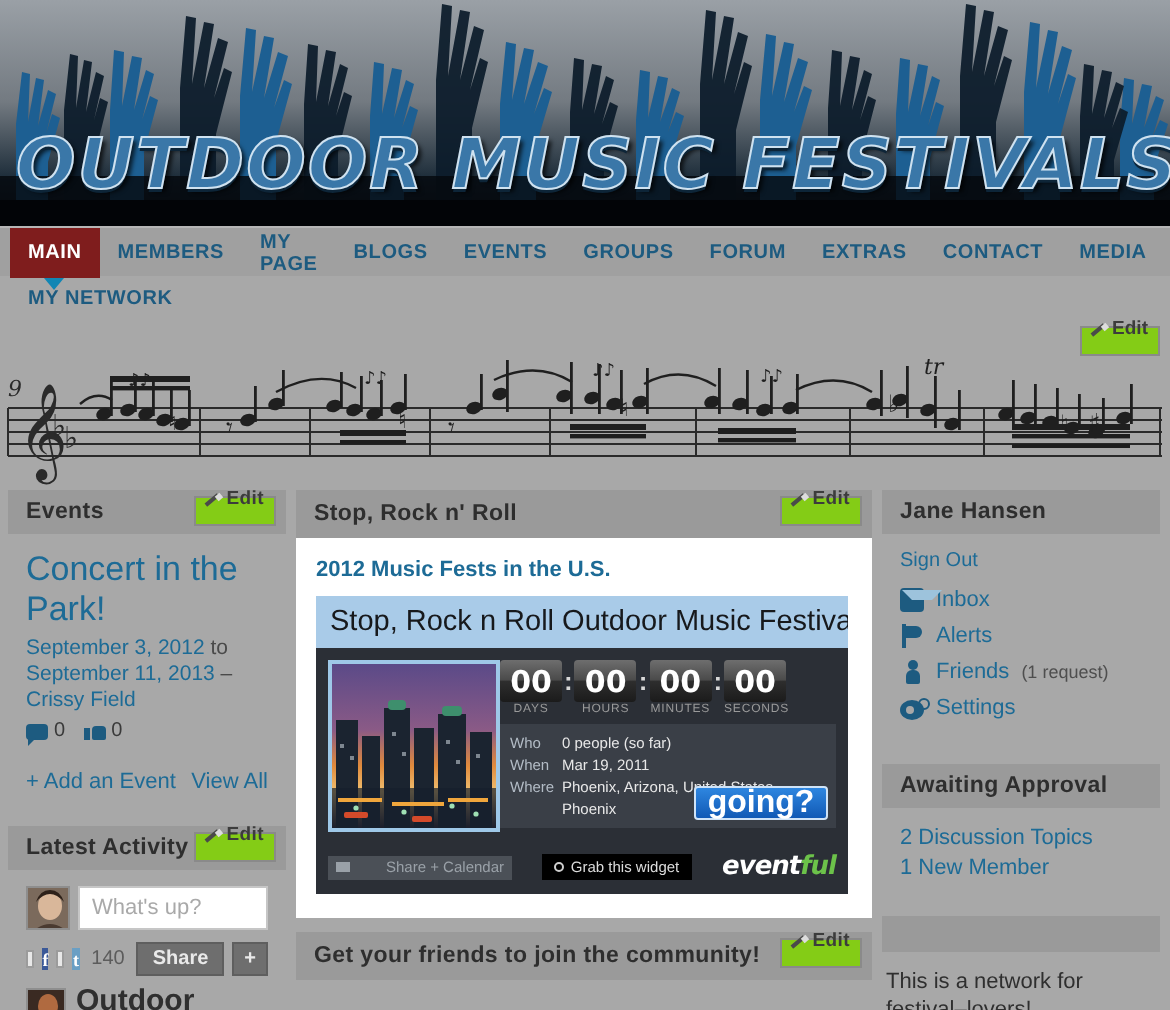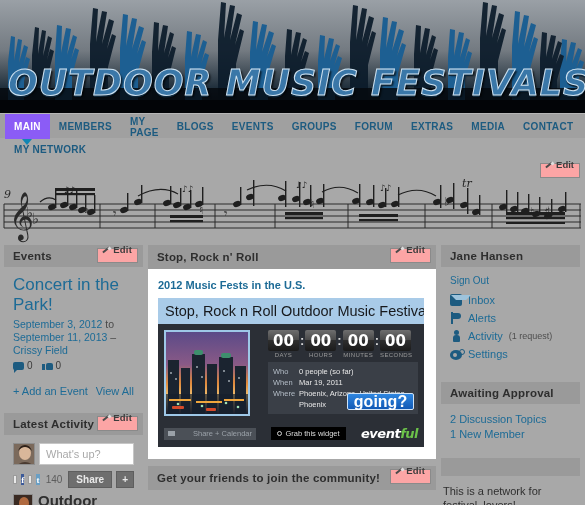--- a/index.html
+++ b/index.html
@@ -26,21 +26,21 @@
     white-space:nowrap;
   }
 
   
   .nav { position:relative; width:585px; height:25px; background:#a0a0a0;
          border-top:1px solid #b6b6b6; }
   .nav-inner { display:flex; align-items:stretch; height:25px; padding-left:5px; }
   .nav-item { display:flex; align-items:center; padding:0 9px;
     font-size:10px; font-weight:bold; letter-spacing:.3px; color:#1d5b80;
     text-transform:uppercase; cursor:pointer; position:relative; }
-  .nav-item.active { background:#8b5cf6; color:#ffffff; }
+  .nav-item.active { background:#7f1d1d; color:#ffffff; }
   .nav-item.active:after {
     content:""; position:absolute; left:50%; margin-left:-5px; bottom:-6px;
     border-left:5px solid transparent; border-right:5px solid transparent;
     border-top:6px solid #1186b4; }
   .subnav { width:585px; height:22px; background:#a8a8a8;
             display:flex; align-items:center; padding-left:14px; }
   .subnav-item { font-size:10px; font-weight:bold; color:#1d5b80;
                  text-transform:uppercase; letter-spacing:.3px; cursor:pointer; }
 
   
@@ -55,21 +55,21 @@
 
   .module { margin-bottom:7px; }
   .mod-head { position:relative; height:22px; background:#9a9a9a;
     display:flex; align-items:center; padding-left:9px;
     font-size:11.5px; font-weight:bold; color:#2e2e2e; letter-spacing:.2px; }
   .mod-head.tall { height:24px; }
   .mod-body { padding:8px 9px 9px 9px; }
 
   
   .edit-btn { position:absolute; right:5px; top:3px; height:15px;
-    background:#fca5a5; border:1px solid #8a8a8a;
+    background:#84cc16; border:1px solid #8a8a8a;
     display:flex; align-items:center; gap:3px; padding:0 5px 12px 4px;
     font-size:9.5px; font-weight:bold; color:#3c3c3c; cursor:pointer; }
   .edit-btn .pencil { display:inline-block; width:8px; height:8px; position:relative; }
   .edit-btn .pencil:before { content:""; position:absolute; left:0; top:3px;
     width:8px; height:2px; background:#4a4a4a; transform:rotate(-40deg); }
   .edit-btn .pencil:after { content:""; position:absolute; left:6px; top:1px;
     width:3px; height:3px; background:#ddd; transform:rotate(-40deg); }
 
   a, .lnk { color:#1d6b96; text-decoration:none; cursor:pointer; }
 
@@ -112,21 +112,21 @@
 
   
   .mid-body { background:#ffffff; padding:10px 10px 12px 10px; }
   .mid-sub { color:#1d6b96; font-size:11px; font-weight:bold; margin-bottom:7px; }
 
   
   .widget { width:266px; background:#2b2f36; }
   .wg-title { background:#a9cbe8; color:#17191c; font-size:14.5px;
     padding:5px 7px; white-space:nowrap; overflow:hidden;
     font-family:"Liberation Sans", sans-serif; }
-  .wg-main { display:flex; padding:6px; gap:18px; }
+  .wg-main { display:flex; padding:6px; gap:0; }
   .wg-img { width:86px; height:86px; flex:0 0 86px; border:2px solid #9ec8e8; overflow:hidden; position:relative; }
   .wg-right { flex:1; display:flex; flex-direction:column; gap:4px; }
   .clock { display:flex; align-items:flex-start; gap:1px; }
   .dig { width:31px; }
   .dig .num { height:21px; background:linear-gradient(180deg,#6e6e6e 0%,#4a4a4a 48%,#2e2e2e 50%,#1b1b1b 100%);
     color:#fff; font-size:15px; font-weight:bold; display:flex; align-items:center;
     justify-content:center; border-radius:2px; font-family:"DejaVu Sans", sans-serif; }
   .dig .lab { text-align:center; font-size:6px; color:#9a9a9a; letter-spacing:.4px; margin-top:1px; }
   .colon { color:#d8d8d8; font-size:13px; font-weight:bold; padding-top:3px; }
   .wg-det { background:#3a3f47; padding:4px 5px; position:relative; }
@@ -223,22 +223,22 @@
 <div class="nav">
   <div class="nav-inner" id="nav-inner">
       <div class="nav-item active">MAIN</div>
       <div class="nav-item">MEMBERS</div>
       <div class="nav-item">MY PAGE</div>
       <div class="nav-item">BLOGS</div>
       <div class="nav-item">EVENTS</div>
       <div class="nav-item">GROUPS</div>
       <div class="nav-item">FORUM</div>
       <div class="nav-item">EXTRAS</div>
+      <div class="nav-item">CONTACT</div>
       <div class="nav-item">MEDIA</div>
-      <div class="nav-item">CONTACT</div>
       <div class="nav-item">NOTES</div>
     </div>
 </div>
 <div class="subnav">
   <span class="subnav-item">MY NETWORK</span>
 </div>
 
 <div class="staff-wrap">
   <svg width="585" height="85" viewBox="0 0 585 85">
     <g stroke="#2a2a2a" stroke-width="1">
@@ -591,21 +591,21 @@
             <div class="rs-row">
               <span class="ic ic-mail"></span>
               <span class="t">Inbox</span>
             </div>
             <div class="rs-row">
               <span class="ic ic-flag"></span>
               <span class="t">Alerts</span>
             </div>
             <div class="rs-row">
               <span class="ic ic-user"></span>
-              <span class="t">Activity</span>
+              <span class="t">Friends</span>
               <span class="sub">(1 request)</span>
             </div>
             <div class="rs-row">
               <span class="ic ic-gear"></span>
               <span class="t">Settings</span>
             </div>
           </div>
       </div>
     </div>
 

